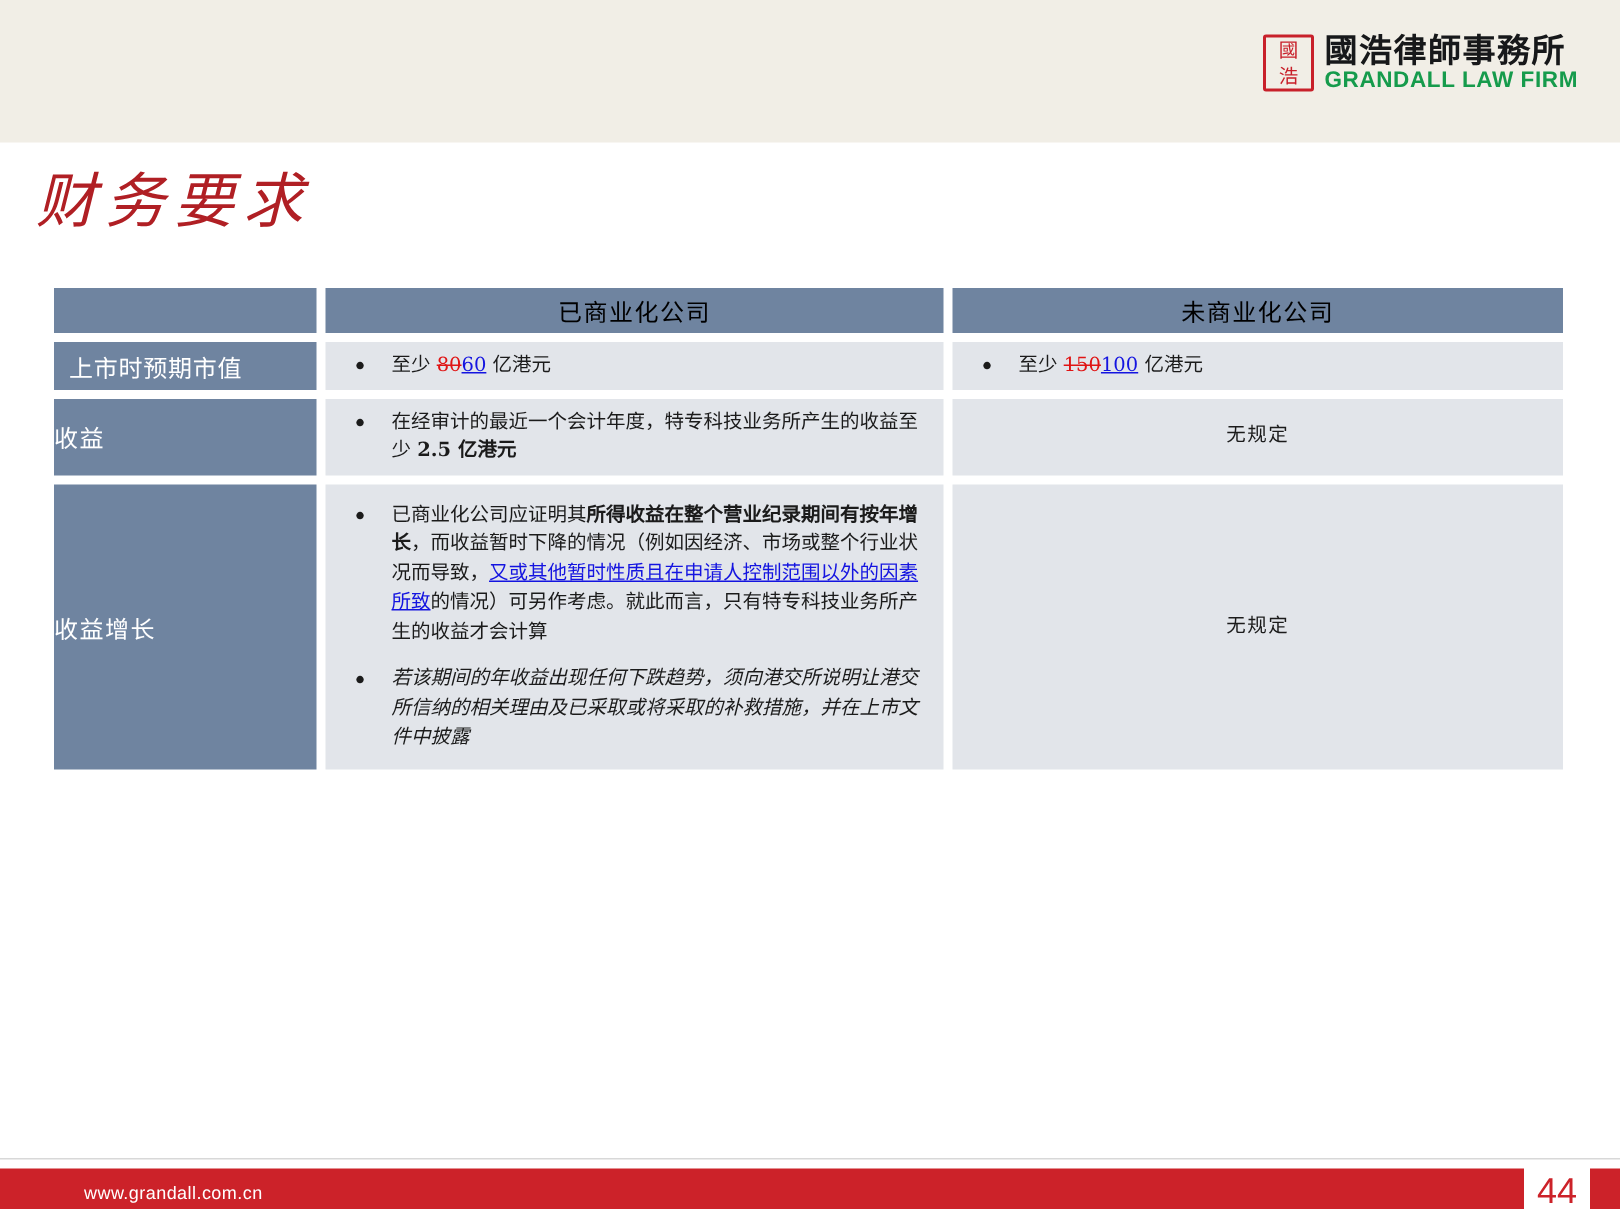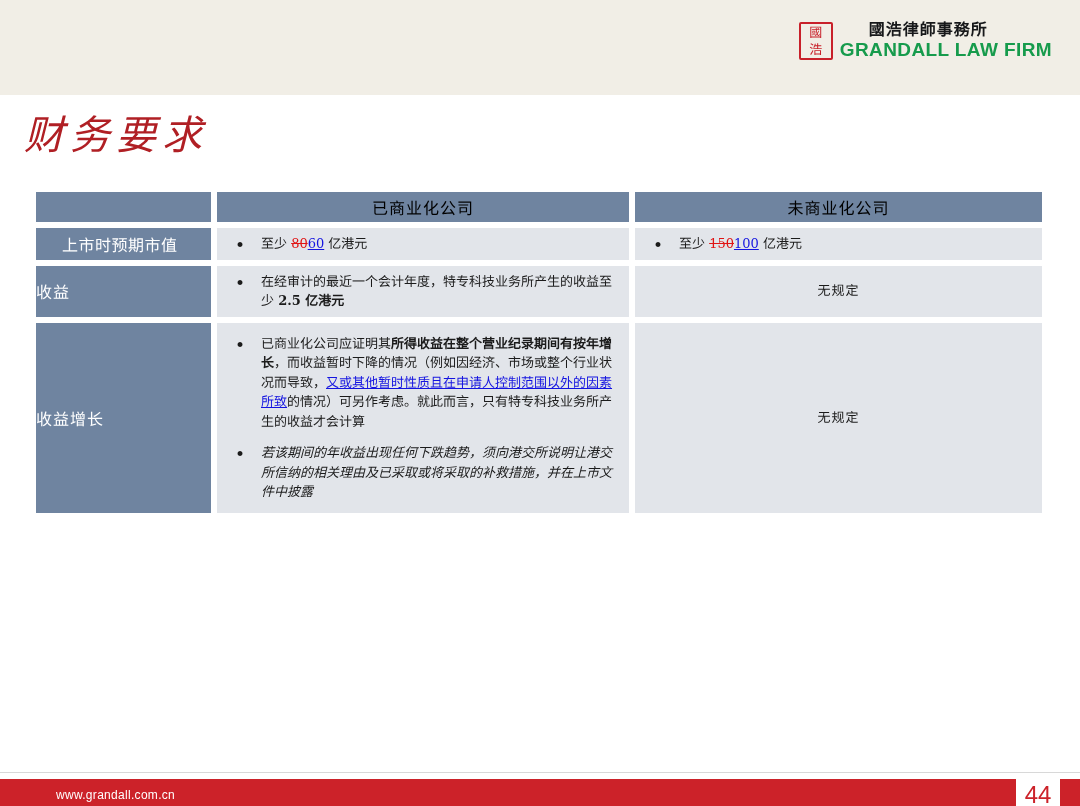--- a/index.html
+++ b/index.html
@@ -43,30 +43,29 @@
     font-size: 13px;
     line-height: 1;
     text-align: center;
     font-family: "Liberation Serif", "DejaVu Serif", serif;
     box-sizing: border-box;
     overflow: hidden;
   }
   .logo-seal span { display: block; padding-top: 2px; }
   .logo-words { display: flex; flex-direction: column; justify-content: center; }
   .logo-cn {
-    font-size: 16px;
+    font-size: 22px;
     line-height: 1.05;
     letter-spacing: 1px;
     color: #17181a;
     font-family: "Liberation Serif", "DejaVu Serif", serif;
     font-weight: 700;
-    margin-left: 29px;
   }
   .logo-en {
-    font-size: 19px;
+    font-size: 15px;
     line-height: 1.15;
     letter-spacing: 0.4px;
     color: #169b4c;
     font-family: "Liberation Sans", sans-serif;
     font-weight: 700;
   }
 
   
   .slide-title {
     position: absolute;
@@ -114,21 +113,21 @@
 
   .labelcell {
     background: #6f84a0;
     color: #ffffff;
     text-align: left;
     font-size: 16px;
     letter-spacing: 1px;
     padding: 0 0 0 14px;
     font-family: "DejaVu Serif", "Liberation Serif", serif;
   }
-  .labelcell.tight { padding-left: 26px; letter-spacing: 0.5px; }
+  .labelcell.tight { padding-left: 10px; letter-spacing: 0.5px; }
 
   .bodycell {
     background: #e2e5ea;
     color: #1b1b1b;
     font-size: 13px;
     line-height: 1.5;
     font-family: "DejaVu Serif", "Liberation Serif", serif;
   }
   .bodycell.center {
     text-align: center;

